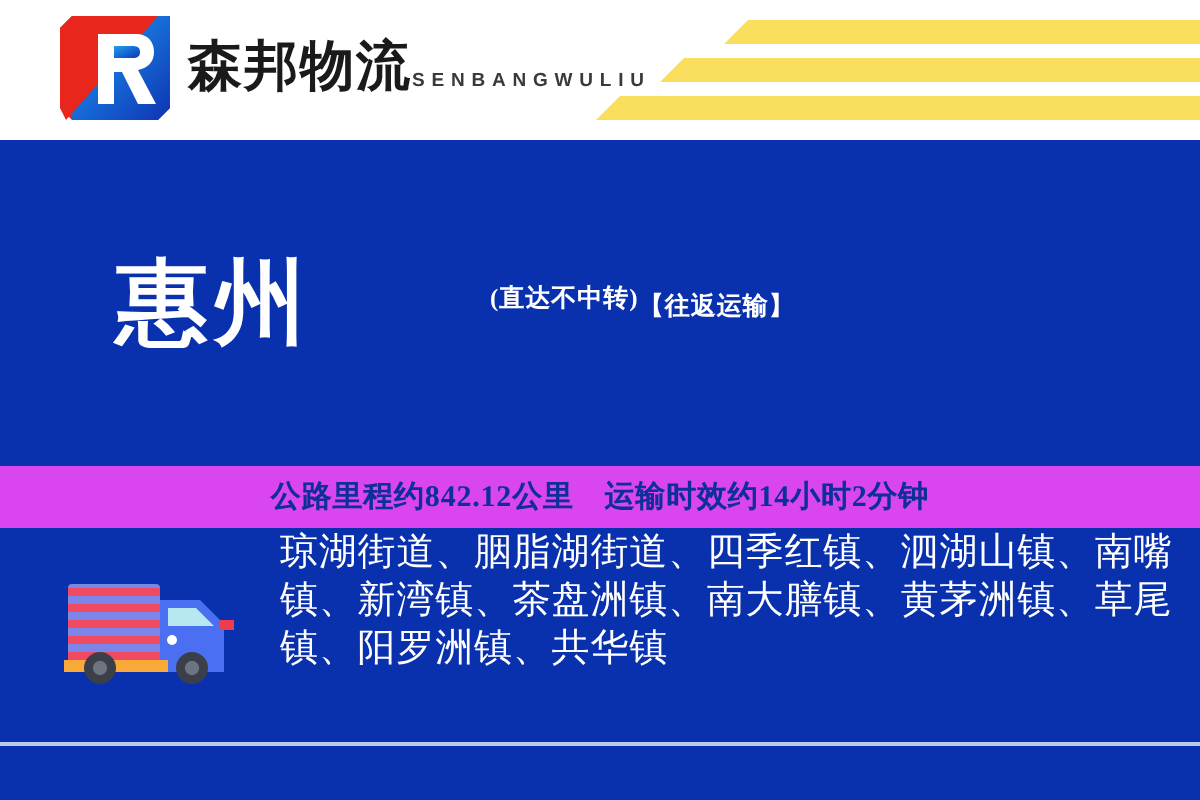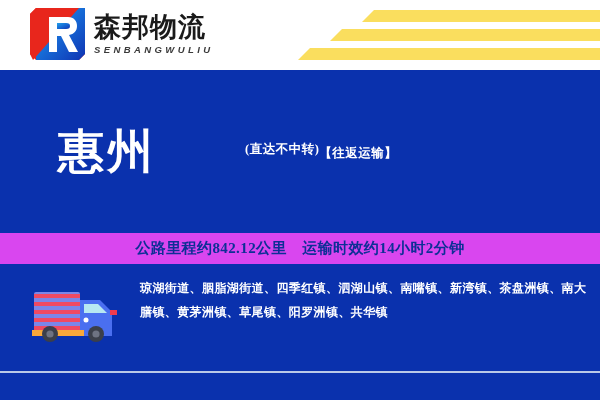--- a/index.html
+++ b/index.html
@@ -16,30 +16,30 @@
     position:absolute; left:0; top:0; width:600px; height:70px;
     background:#ffffff; overflow:hidden;
   }
   .logo-wrap {
     position:absolute; left:30px; top:8px;
     display:flex; align-items:center; gap:9px;
   }
   .logo-mark {
     position:relative; width:55px; height:52px; overflow:hidden;
   }
-  .logo-text { display:flex; flex-direction:column; justify-content:flex-end; }
+  .logo-text { display:flex; flex-direction:row; justify-content:flex-end; }
   .logo-cn {
     font-family:"Liberation Serif", serif;
     font-weight:bold; font-size:27px; color:#1a1a1a;
     letter-spacing:1px; line-height:1.08;
   }
   .logo-en {
     font-family:"Liberation Sans", sans-serif;
     font-weight:bold; font-size:9.5px; color:#3a3a3a;
-    letter-spacing:3.4px; margin-top:2px;font-style:italic;
+    letter-spacing:3.4px; margin-top:16px;
   }
 
   .stripes { position:absolute; right:0; top:0; width:330px; height:70px; }
   .stripe {
     position:absolute; height:12px; background:#fade5e; right:0;
   }
   .stripe.s1 { top:10px; left:92px;  clip-path:polygon(12px 0, 100% 0, 100% 100%, 0 100%); }
   .stripe.s2 { top:29px; left:60px;  clip-path:polygon(12px 0, 100% 0, 100% 100%, 0 100%); }
   .stripe.s3 { top:48px; left:28px;  clip-path:polygon(12px 0, 100% 0, 100% 100%, 0 100%); }
 
@@ -82,23 +82,23 @@
     letter-spacing:0.4px; white-space:nowrap;
   }
 
   
   .areas {
     position:absolute; left:0; top:264px; width:600px; height:108px;
     background:#0a31ad;
   }
   .truck { position:absolute; left:28px; top:22px; width:92px; height:56px; }
   .areas-text {
-    position:absolute; left:140px; top:12px; width:448px;
+    position:absolute; left:140px; top:1px; width:448px;
     font-family:"Liberation Serif", serif;
-    font-weight:bold; font-size:12px; color:#ffffff;
+    font-weight:normal; font-size:19px; color:#ffffff;
     line-height:24px; letter-spacing:0.4px;
   }
 
   .divider {
     position:absolute; left:0; top:371px; width:600px; height:2px;
     background:#b9c9e8;
   }
   .footer {
     position:absolute; left:0; top:373px; width:600px; height:27px;
     background:#0a31ad;

